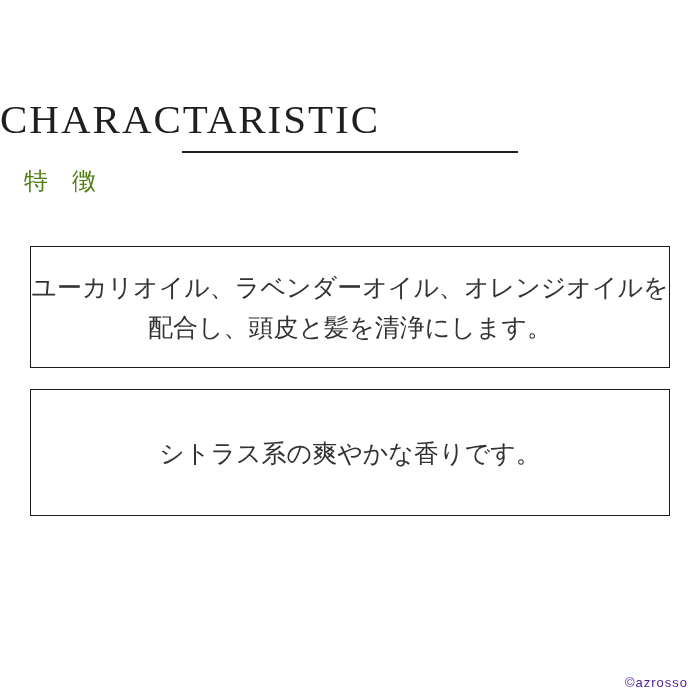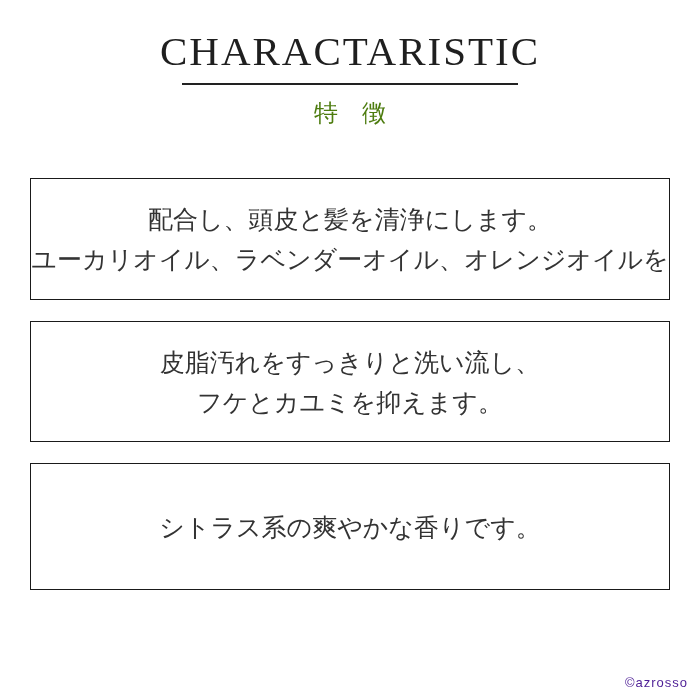--- a/index.html
+++ b/index.html
@@ -14,22 +14,22 @@
     overflow: hidden;
   }
   .page {
     position: relative;
     width: 700px;
     height: 700px;
     background: #ffffff;
     box-sizing: border-box;
   }
   .header {
-    text-align: center;
-    padding-top: 28px;
+    text-align: left;
+    padding-top: 96px;
   }
   .title {
     margin: 0;
     font-family: "Liberation Serif", "DejaVu Serif", serif;
     font-weight: 400;
     font-size: 41px;
     line-height: 1.15;
     letter-spacing: 2px;
     color: #1f1f1f;
   }
@@ -87,28 +87,24 @@
 
   <div class="header">
     <h1 class="title">CHARACTARISTIC</h1>
     <div class="title-underline"></div>
     <div class="subtitle">特徴</div>
   </div>
 
   <div class="boxes">
 
     <div class="feature-box h1">
+      <div class="feature-line">ユーカリオイル、ラベンダーオイル、オレンジオイルを</div>
       <div class="feature-line">配合し、頭皮と髪を清浄にします。</div>
-      <div class="feature-line">ユーカリオイル、ラベンダーオイル、オレンジオイルを</div>
     </div>
 
-    <div class="feature-box h2">
-      <div class="feature-line">皮脂汚れをすっきりと洗い流し、</div>
-      <div class="feature-line">フケとカユミを抑えます。</div>
-    </div>
 
     <div class="feature-box h3">
       <div class="feature-line">シトラス系の爽やかな香りです。</div>
     </div>
 
   </div>
 
   <div class="watermark">©azrosso</div>
 
 </div>

